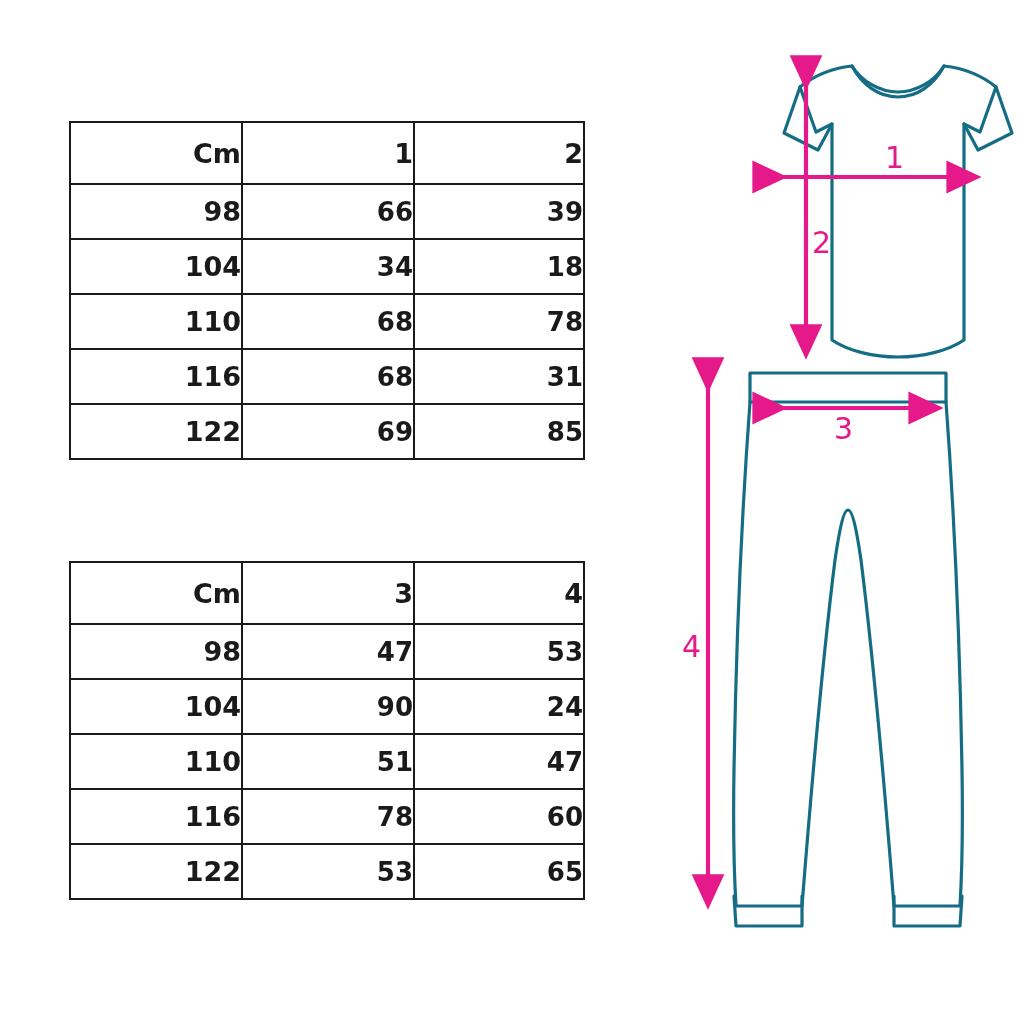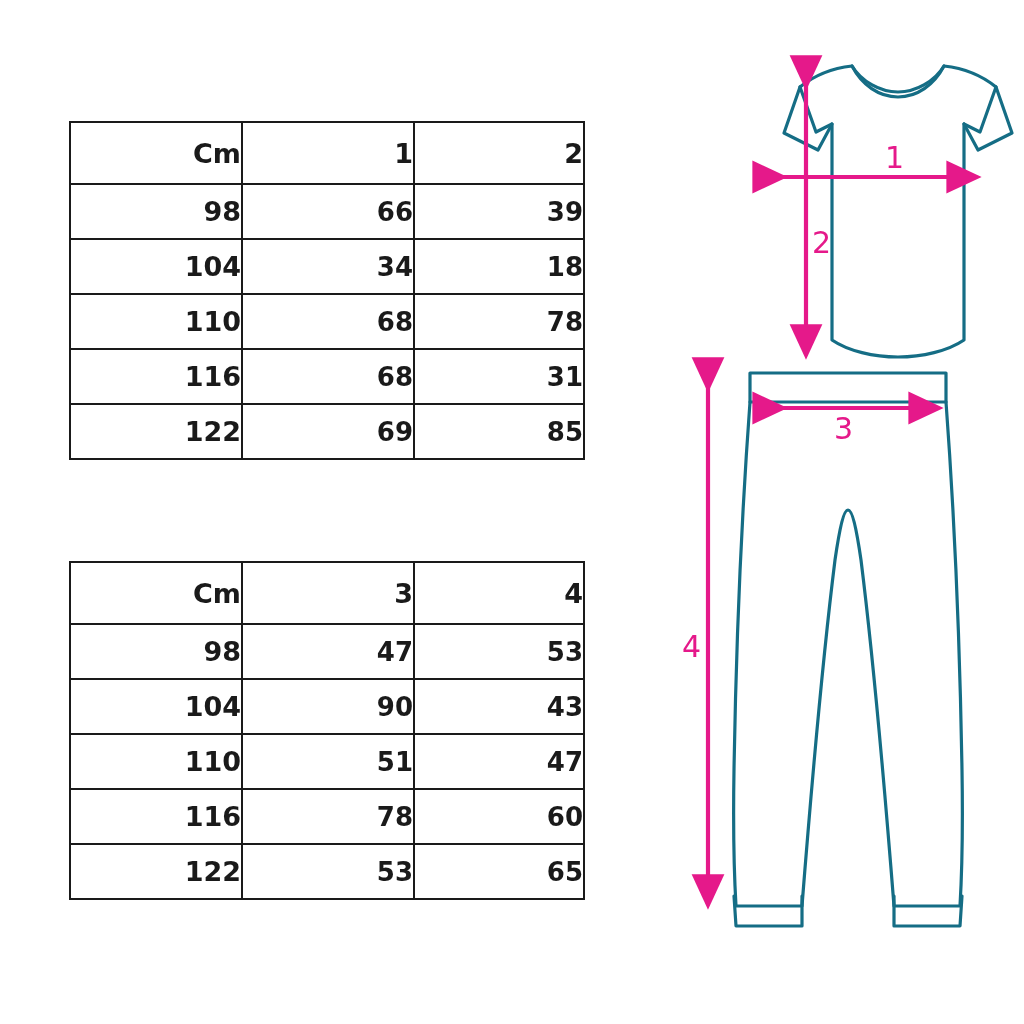--- a/index.html
+++ b/index.html
@@ -126,21 +126,21 @@
     </thead>
     <tbody>
       <tr>
         <td class="rowhead">98</td>
         <td>47</td>
         <td>53</td>
       </tr>
       <tr>
         <td class="rowhead">104</td>
         <td>90</td>
-        <td>43</td>
+        <td>24</td>
       </tr>
       <tr>
         <td class="rowhead">110</td>
         <td>51</td>
         <td>47</td>
       </tr>
       <tr>
         <td class="rowhead">116</td>
         <td>78</td>
         <td>60</td>

